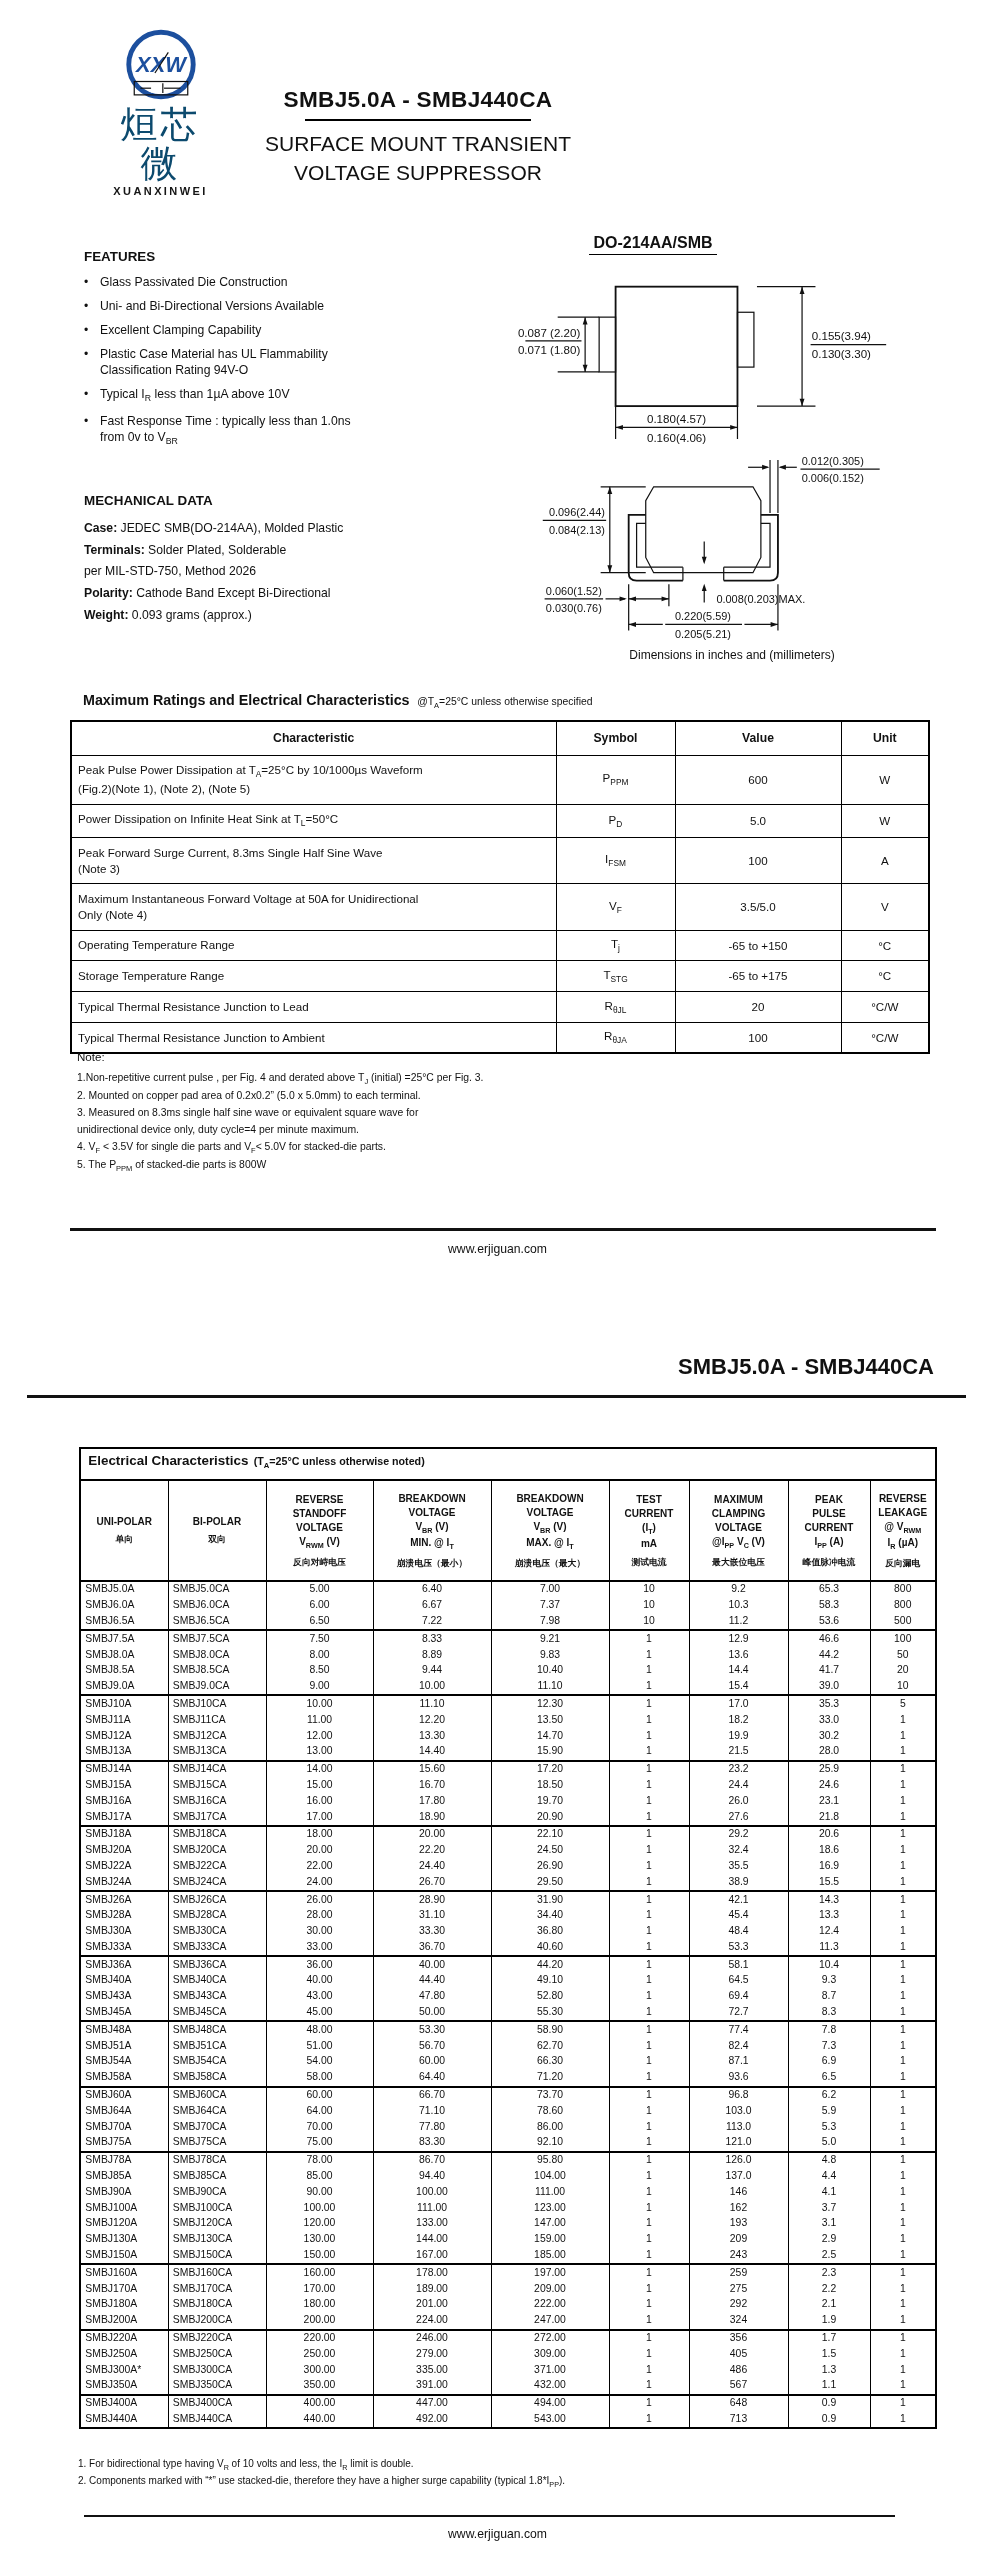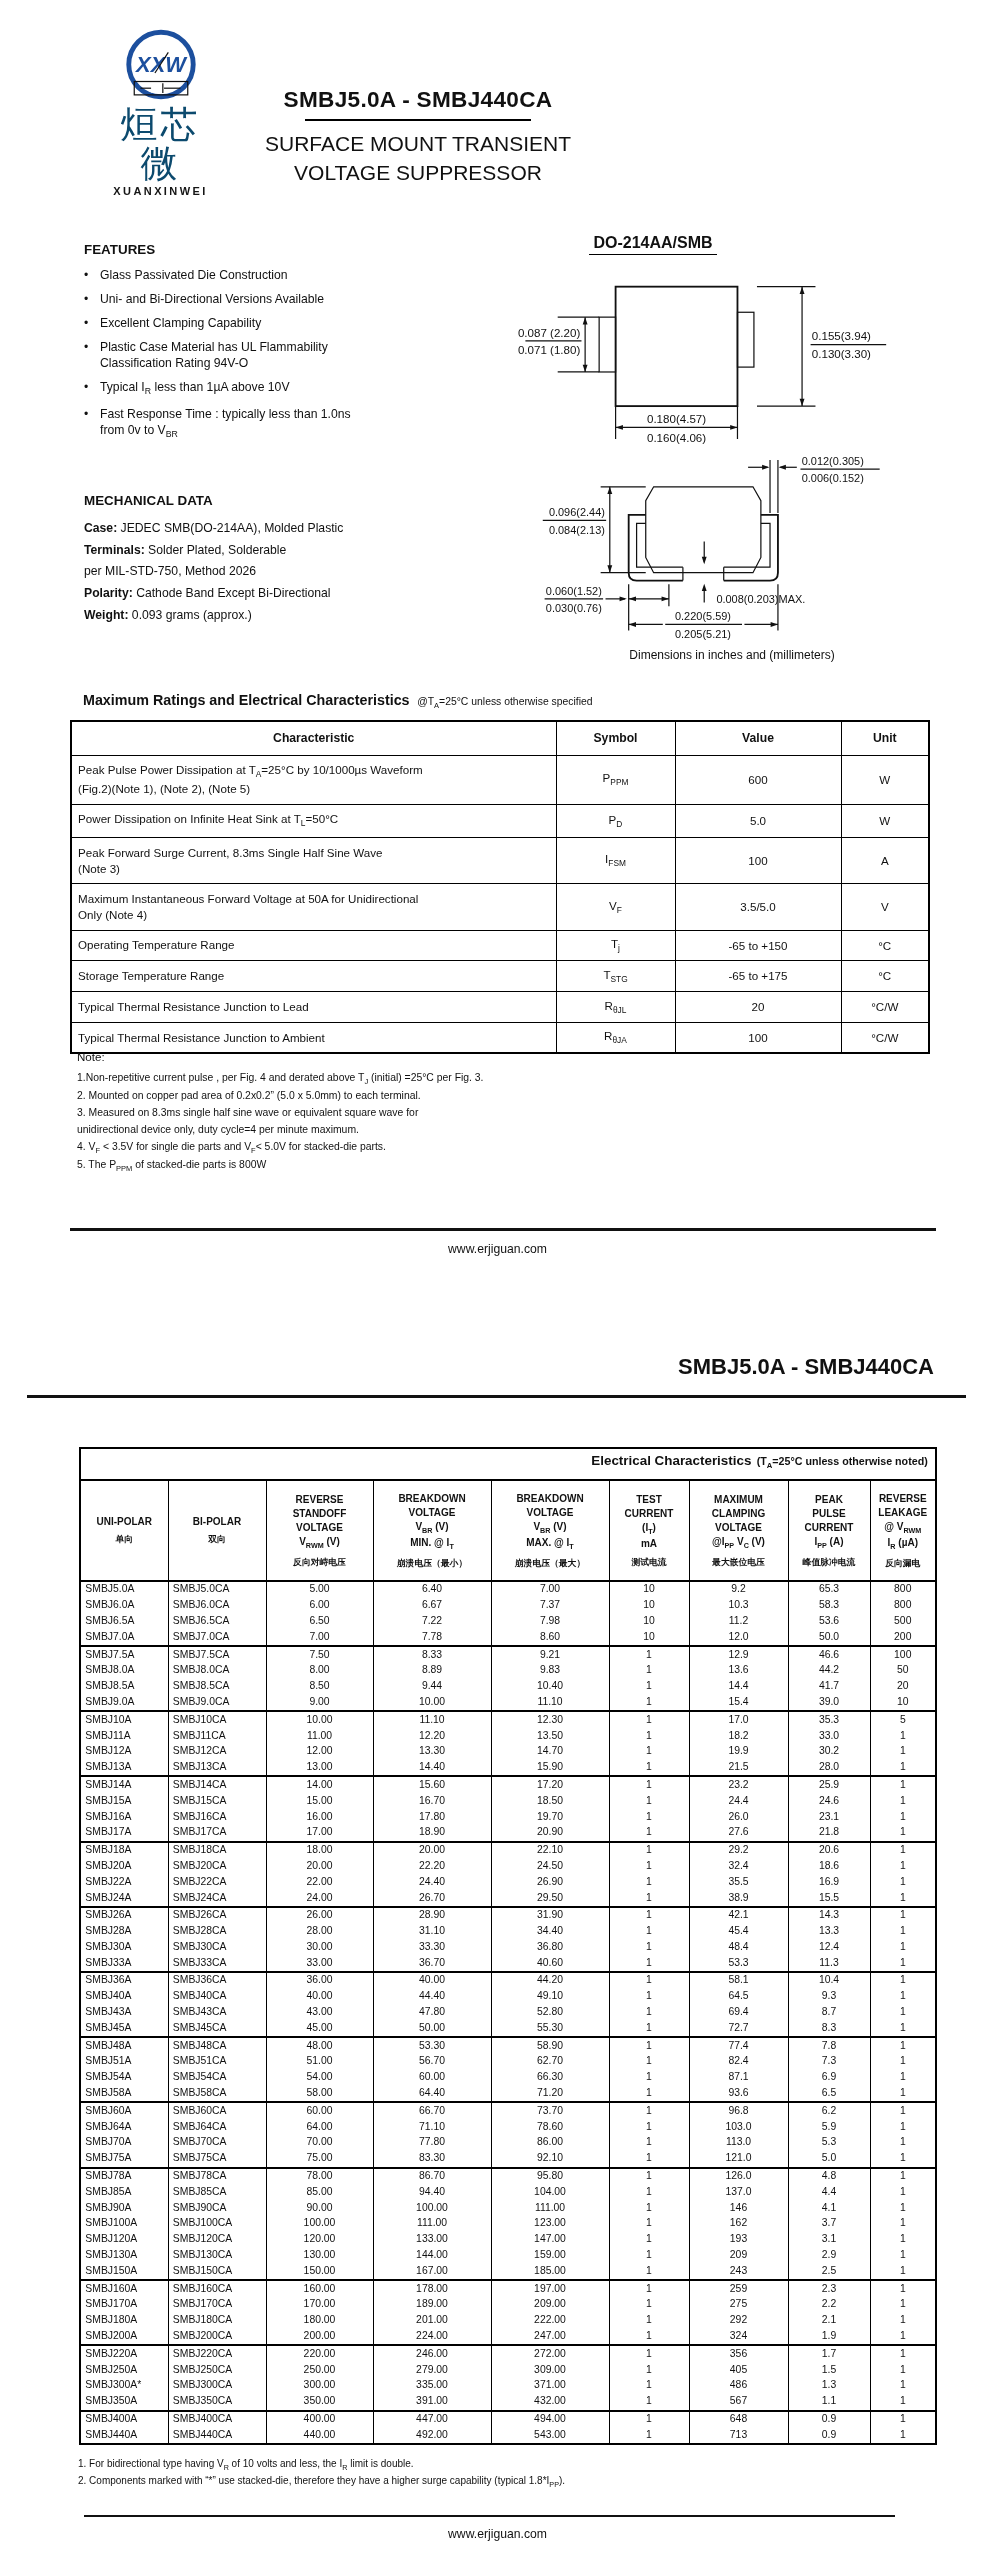--- a/index.html
+++ b/index.html
@@ -8,21 +8,21 @@
   
   .brand{left:101px;top:28px;width:119px;text-align:center;}
   .brand-cn{font-size:37px;font-weight:normal;letter-spacing:3px;color:#0c4a6e;line-height:1.05;}
   .brand-en{font-size:11px;font-weight:600;letter-spacing:2.4px;color:#151515;margin-top:1.2px;}
   
   .title-block{left:244px;top:87px;width:348px;text-align:center;}
   .part-range{font-size:22.6px;font-weight:bold;letter-spacing:0.3px;}
   .title-rule{height:0;border-top:2.4px solid #000;width:226px;margin:5.5px auto 8px auto;}
   .subtitle{font-size:21px;font-weight:normal;line-height:1.4;}
   
-  .features{left:84px;top:242px;width:342px;}
+  .features{left:84px;top:249px;width:342px;}
   .sec-head{font-size:13.4px;font-weight:bold;margin-bottom:9.8px;}
   .feat{display:flex;font-size:12.2px;line-height:1.32;margin-bottom:8px;}
   .bullet{width:16px;flex:0 0 16px;font-size:12.2px;}
   .ftext{white-space:normal;}
   
   .mechanical{left:84px;top:493px;width:354px;}
   .mech-line{font-size:12.2px;line-height:1.78;}
   
   .do-heading{left:482px;top:234px;width:342px;text-align:center;}
   .do-heading span{display:inline-block;font-size:16px;font-weight:bold;border-bottom:1.8px solid #000;padding:0 4.9px 2.4px 4.9px;}
@@ -49,21 +49,21 @@
   .note .n-head{font-size:11.6px;margin-bottom:7.3px;}
   .note .n-item{font-size:10.4px;line-height:1.62;white-space:pre-line;}
   
   .rule{background:#111;}
   .site{left:0;width:995px;text-align:center;font-size:12.2px;}
   
   .p2-header{left:488px;top:1354px;width:446px;text-align:right;font-size:22px;font-weight:bold;}
   
   .t2{left:79px;top:1447px;width:855px;border-collapse:collapse;table-layout:fixed;border:2.4px solid #000;}
   .t2 td,.t2 th{border-left:1.3px solid #000;border-right:1.3px solid #000;}
-  .t2 td.cap{border-bottom:2.1px solid #000;text-align:right;padding:6.1px 7.3px;height:18.3px;}
+  .t2 td.cap{border-bottom:2.1px solid #000;text-align:left;padding:6.1px 7.3px;height:18.3px;}
   .t2 td.cap .cap-main{font-size:13.4px;font-weight:bold;}
   .t2 td.cap .cap-cond{font-size:10.7px;font-weight:bold;margin-left:2.4px;}
   .t2 th{height:91px;border-bottom:2.1px solid #000;vertical-align:middle;padding:3.7px 1.2px;margin-top:48px;}
   .t2 th .en{font-size:10px;font-weight:bold;line-height:1.42;}
   .t2 th .cn{font-size:8.8px;font-weight:bold;margin-top:4.9px;}
   .t2 tbody td{font-size:10.4px;line-height:12.8px;padding:1.5px 2.4px;text-align:center;}
   .t2 tbody td.name{text-align:left;padding-left:4.3px;}
   .t2 tbody tr.group-start td{border-top:2.1px solid #000;}
   
   .footnotes{left:78px;top:2456px;width:829px;}
@@ -403,31 +403,20 @@
         <td class="name">SMBJ6.5A</td>
         <td class="name">SMBJ6.5CA</td>
         <td class="num">6.50</td>
         <td class="num">7.22</td>
         <td class="num">7.98</td>
         <td class="num">10</td>
         <td class="num">11.2</td>
         <td class="num">53.6</td>
         <td class="num">500</td>
       </tr>
-      <tr>
-        <td class="name">SMBJ7.0A</td>
-        <td class="name">SMBJ7.0CA</td>
-        <td class="num">7.00</td>
-        <td class="num">7.78</td>
-        <td class="num">8.60</td>
-        <td class="num">10</td>
-        <td class="num">12.0</td>
-        <td class="num">50.0</td>
-        <td class="num">200</td>
-      </tr>
       <tr class="group-start">
         <td class="name">SMBJ7.5A</td>
         <td class="name">SMBJ7.5CA</td>
         <td class="num">7.50</td>
         <td class="num">8.33</td>
         <td class="num">9.21</td>
         <td class="num">1</td>
         <td class="num">12.9</td>
         <td class="num">46.6</td>
         <td class="num">100</td>

